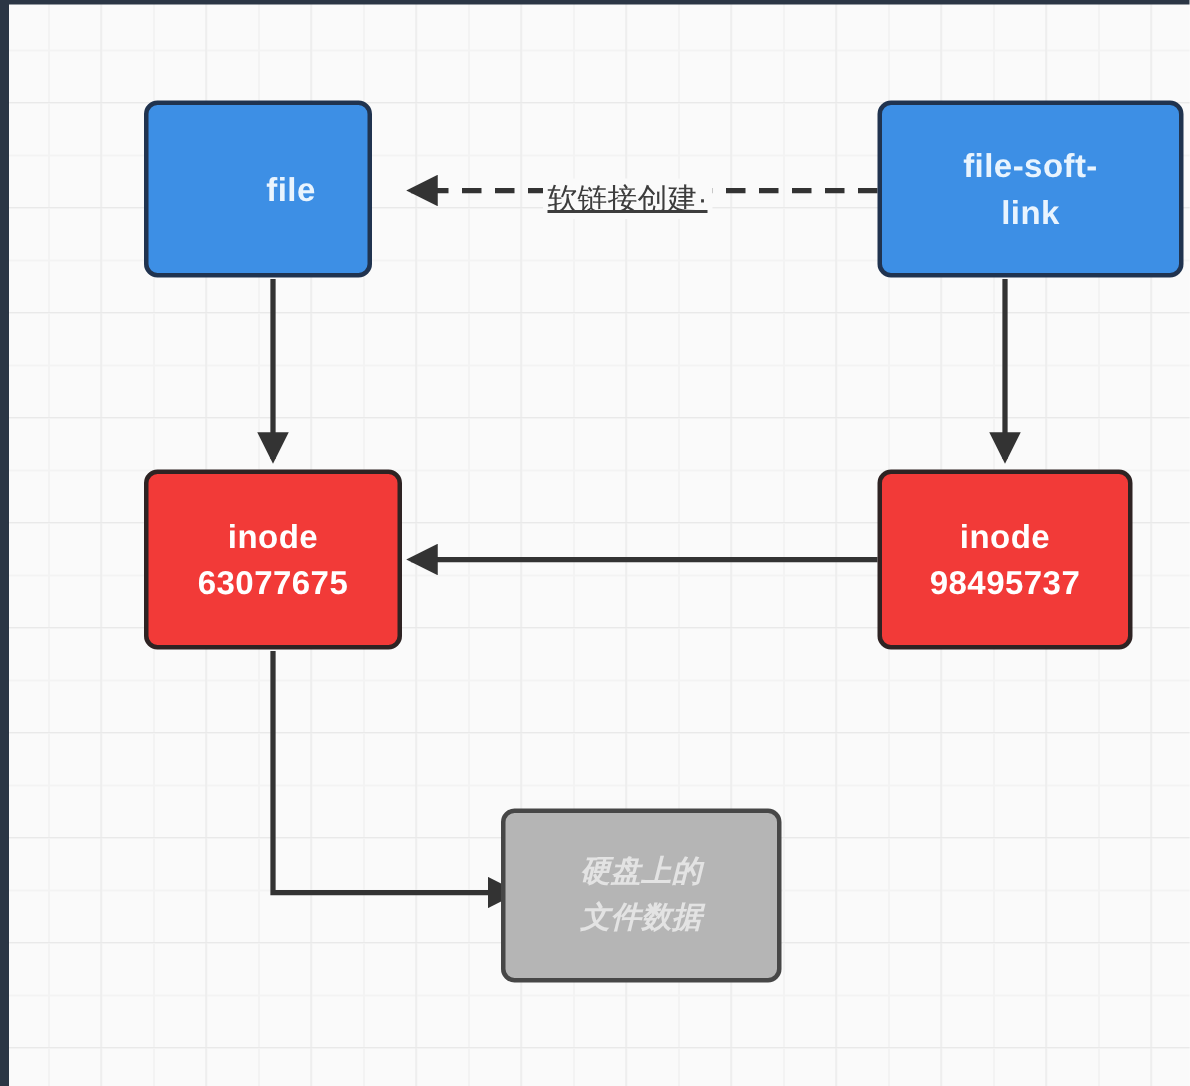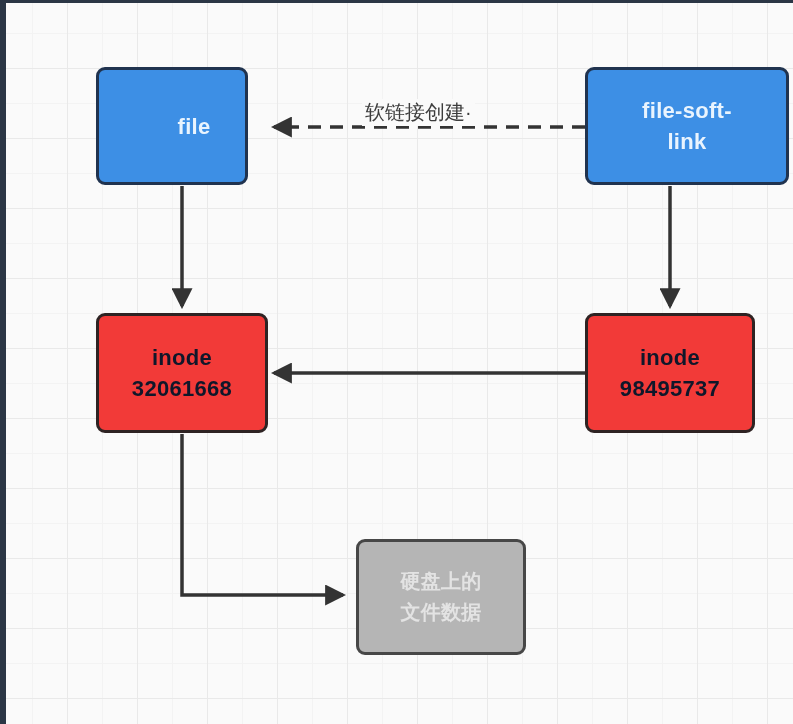--- a/index.html
+++ b/index.html
@@ -21,29 +21,29 @@
   .frame-left{position:absolute;left:0;top:0;width:6px;height:724px;background:#2b3645;}
   .frame-top{position:absolute;left:0;top:0;width:793px;height:3px;background:#2b3645;}
   .arrow-layer{position:absolute;left:0;top:0;pointer-events:none;}
   .node{
     position:absolute;box-sizing:border-box;
     display:flex;align-items:center;justify-content:center;
     text-align:center;border-radius:9px;border:3px solid;
     font-weight:bold;letter-spacing:.3px;
   }
   .node.blue{background:#3d8fe5;border-color:#20334f;color:#e9f4fe;font-size:22px;line-height:31px;}
-  .node.red{background:#f23a38;border-color:#2e2323;color:#0f172a;font-size:22px;line-height:31px;}
+  .node.red{background:#f23a38;border-color:#2e2323;color:#ffffff;font-size:22px;line-height:31px;}
   .node.gray{background:#b5b5b5;border-color:#474747;color:#e3e3e3;font-size:20px;line-height:31px;}
   .node .lines span{display:block;}
   .wrap-narrow{display:inline-block;width:118px;}
   .wrap-cjk{display:inline-block;width:88px;}
   .edge-label{
-    position:absolute;left:362px;top:99px;
+    position:absolute;left:362px;top:119px;
     color:#3d3d3d;font-size:20px;font-weight:500;
-    background:#fafafa;padding:0 3px;white-space:nowrap;
+    background:#fafafa;padding:0 3px;white-space:nowrap;text-decoration:underline;
   }
 </style>
 </head>
 <body>
 
 <div class="canvas">
 
   <div class="frame-top"></div>
   <div class="frame-left"></div>
 
@@ -69,30 +69,30 @@
     <span>file</span>
   </div>
 
   <div class="node blue" style="left:585px;top:67px;width:204px;height:118px;">
     <span class="wrap-narrow">file-soft-link</span>
   </div>
 
   <div class="node red" style="left:96px;top:313px;width:172px;height:120px;">
     <span class="lines">
       <span>inode</span>
-      <span>32061668</span>
+      <span>63077675</span>
     </span>
   </div>
 
   <div class="node red" style="left:585px;top:313px;width:170px;height:120px;">
     <span class="lines">
       <span>inode</span>
       <span>98495737</span>
     </span>
   </div>
 
-  <div class="node gray" style="left:356px;top:539px;width:170px;height:116px;">
+  <div class="node gray" style="left:334px;top:539px;width:187px;height:116px;font-style:italic;">
     <span class="wrap-cjk">硬盘上的文件数据</span>
   </div>
 
   <div class="edge-label">软链接创建·</div>
 
 </div>
 
 </body></html>

